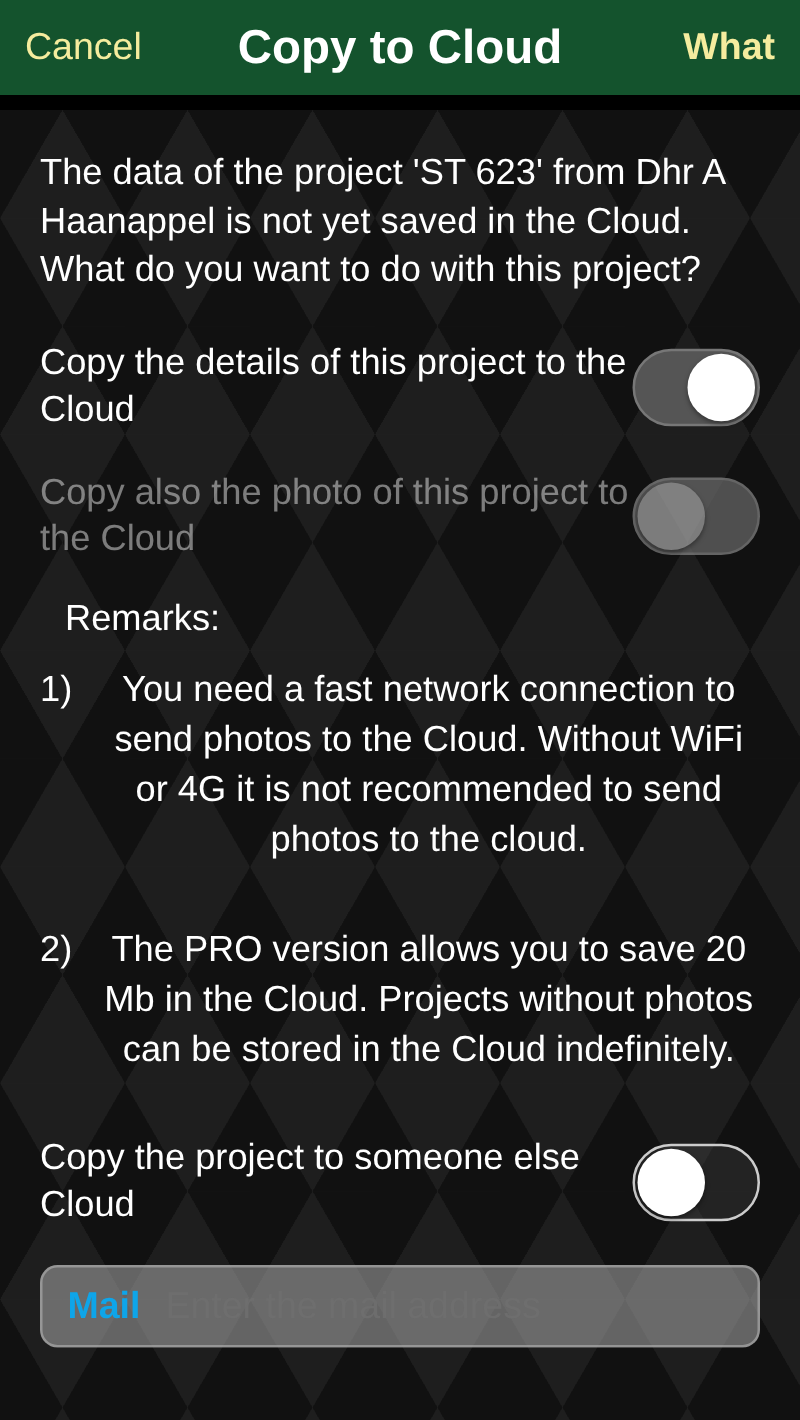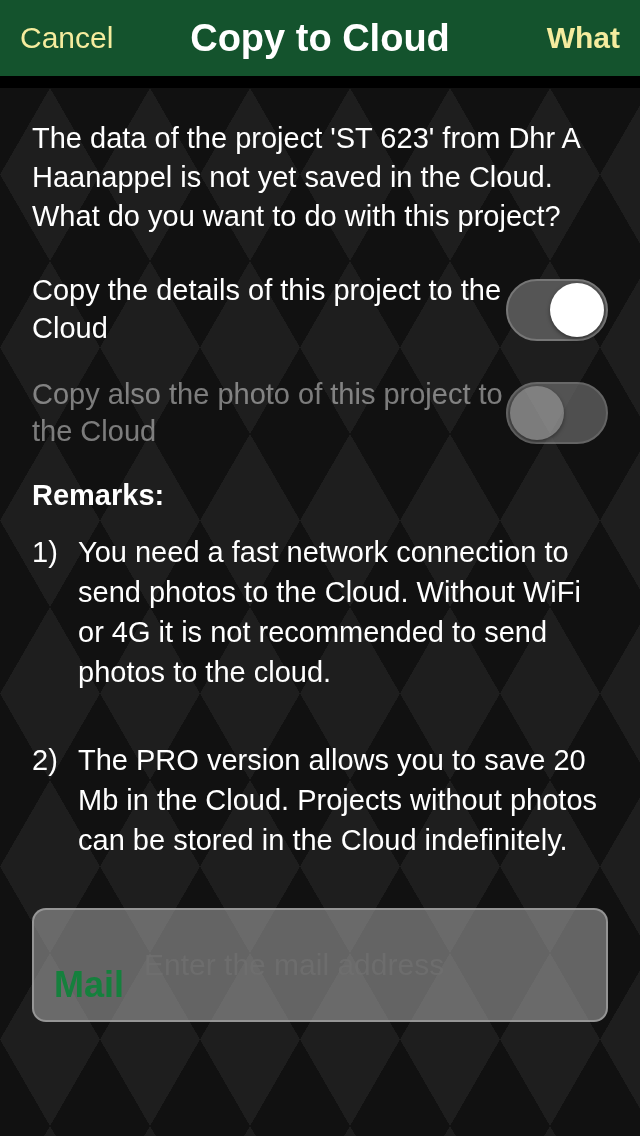--- a/index.html
+++ b/index.html
@@ -125,55 +125,56 @@
     }
     .switch.disabled .knob {
       background: #aaa;
     }
     .switch.outline-on .knob {
       left: 2px;
       background: #fff;
     }
     .remarks-title {
       font-size: 29px;
-      font-weight: 700;
+      font-weight: 400;
       margin-top: 24px;
       margin-bottom: 20px;
+      margin-left: 20px;
     }
     .remark-item {
       display: flex;
       font-size: 29px;
       line-height: 1.38;
       margin-bottom: 48px;
     }
     .remark-num {
       width: 46px;
       flex-shrink: 0;
     }
     .remark-text {
       flex: 1;
+      text-align: center;
     }
     .section-gap {
       margin-top: 40px;
     }
     .mail-field {
       margin-top: 24px;
       display: flex;
       align-items: center;
       background: rgba(170,170,170,0.55);
       border: 2px solid rgba(180,180,180,0.6);
       border-radius: 14px;
       padding: 14px 20px;
       gap: 20px;
     }
     .mail-label {
-      color: #15803d;
-      font-size: 36px;
+      color: #0ea5e9;
+      font-size: 30px;
       font-weight: 700;
-      margin-top: 40px;
     }
     .mail-input {
       flex: 1;
       background: transparent;
       border: none;
       font-size: 30px;
       font-family: inherit;
       color: rgba(100,100,100,0.85);
       outline: none;
     }
@@ -215,19 +216,25 @@
   <div class="remark-item">
     <div class="remark-num">1)</div>
     <div class="remark-text">You need a fast network connection to send photos to the Cloud. Without WiFi or 4G it is not recommended to send photos to the cloud.</div>
   </div>
 
   <div class="remark-item">
     <div class="remark-num">2)</div>
     <div class="remark-text">The PRO version allows you to save 20 Mb in the Cloud. Projects without photos can be stored in the Cloud indefinitely.</div>
   </div>
 
+  <div class="toggle-row section-gap">
+    <div class="toggle-label">Copy the project to someone else Cloud</div>
+    <div class="switch outline-on">
+      <div class="knob"></div>
+    </div>
+  </div>
 
   <div class="mail-field">
     <span class="mail-label">Mail</span>
     <input class="mail-input" type="text" placeholder="Enter the mail address" style="">
   </div>
 
 </div>
 
 </body></html>

